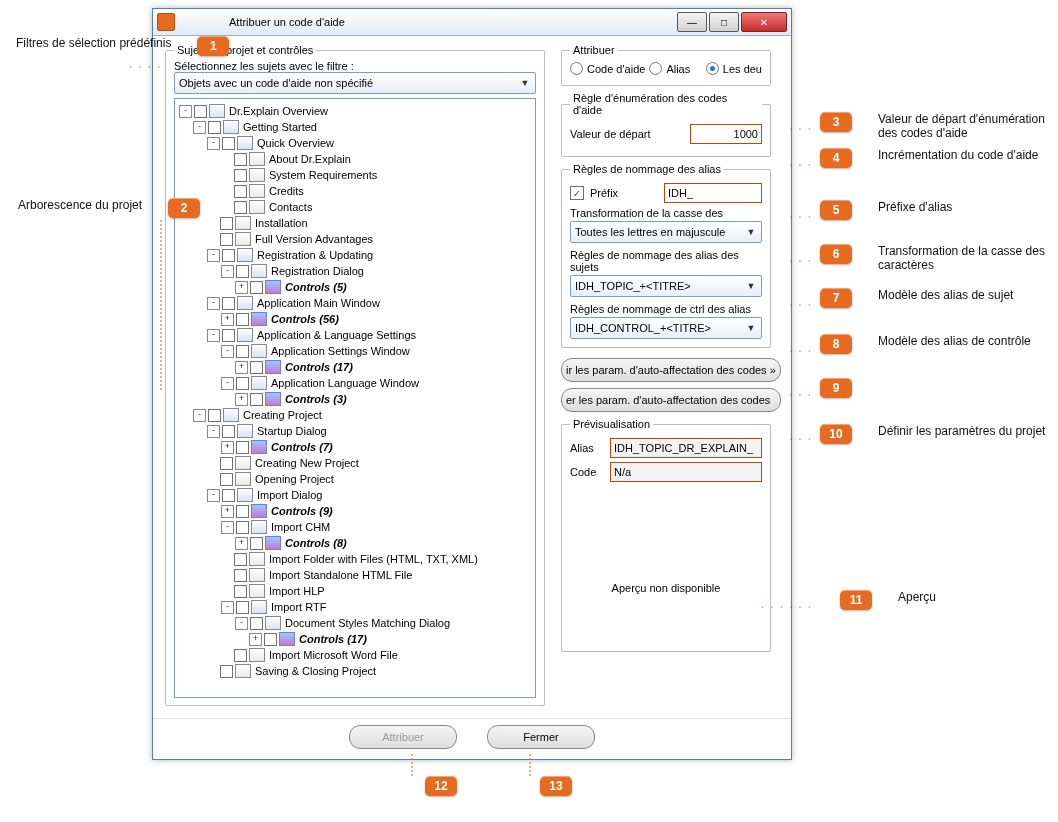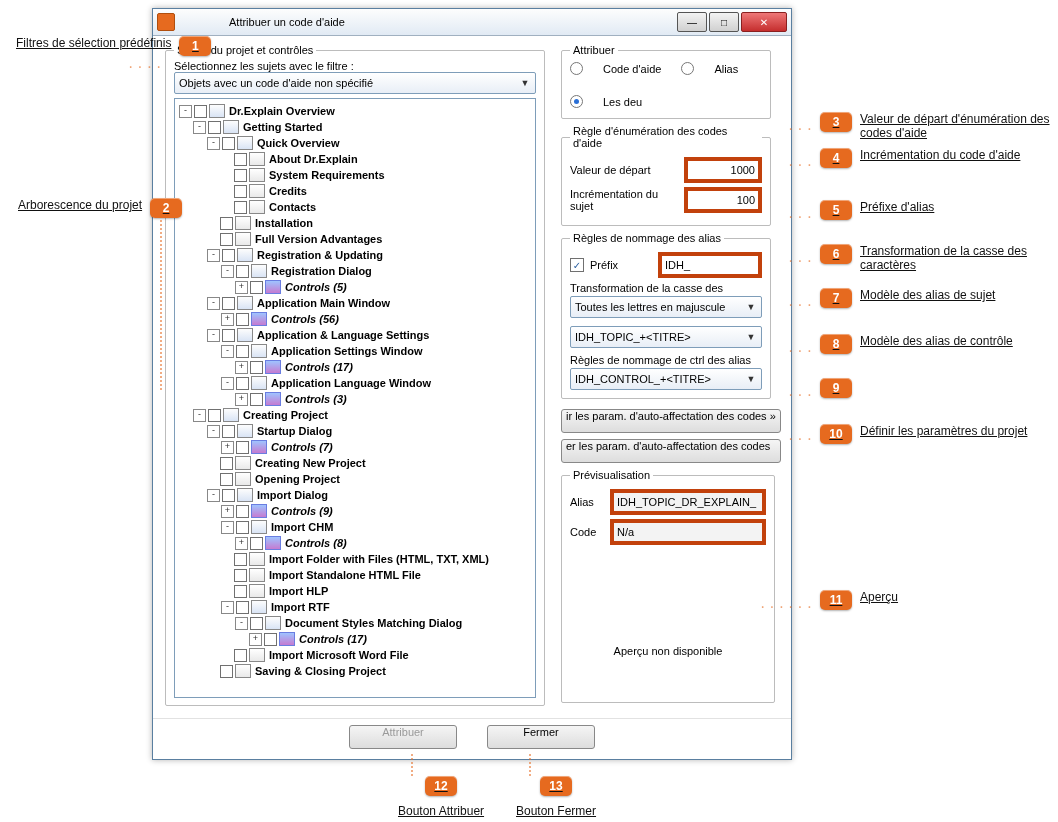--- a/index.html
+++ b/index.html
@@ -122,65 +122,64 @@
     border:1px solid #888;
     background:linear-gradient(#fdfdfd,#d9e4f5);
   }
   .tree .ic.doc {
     background:linear-gradient(#fff,#e9e9e9);
   }
   .tree .ic.ctrl {
     background:linear-gradient(#9fc3ff,#c57bd1);
     border-color:#6a7de0;
   }
-  .tree .lbl { padding-left:2px; font-size:11px;font-weight:bold; }
+  .tree .lbl { padding-left:2px; font-size:11px; }
   .tree .ctrls { font-style: italic; font-weight: bold; }
 
   
-  .radio-row { display:flex; align-items:center; gap:20px; margin:2px 0; flex-wrap:wrap;}
+  .radio-row { display:flex; align-items:center; gap:4px; margin:2px 0; flex-wrap:wrap;}
   .radio {
     width:11px; height:11px; border:1px solid #777; border-radius:50%;
     display:inline-flex; align-items:center; justify-content:center;
   }
   .radio.sel::after { content:""; width:5px; height:5px; background:#2a6fd6; border-radius:50%; display:block;}
   .kv { display:flex; align-items:center; margin:4px 0; gap:6px; }
   .kv .k { flex:1; }
   input[type=text].win {
-    border:4px solid #c2410c; height:18px; font-size:11px; padding:0 3px;
+    border:1px solid #c2410c; height:18px; font-size:11px; padding:0 3px;
     background:#fff;
   }
   .chk2 {
     width:12px; height:12px; border:1px solid #707070; background:#fff;
     display:inline-flex; align-items:center; justify-content:center; font-size:10px;
   }
   .chk2.on::after{content:"✓"; color:#2a5fa0;}
   .btn {
     border:1px solid #888;
     background:linear-gradient(#f5f5f5,#ddd);
     height:22px;
-    border-radius:3px;
+    border-radius:11px;
     font-size:11px;
-    display:inline-flex; justify-content:center;
+    display:inline-flex; align-items:center; justify-content:center;
     padding:0 10px;
   }
   .btn.full { width:100%; justify-content:flex-start; padding:0 4px; overflow:hidden; }
   .btn.disabled { color:#9a9a9a; }
   .footer {
     display:flex; justify-content:center; gap:30px;
     padding: 6px 0 10px 0;
     border-top: 1px solid #e2e2e2;
   }
 
   
   .callout {
     position:absolute;
-    display:flex; align-items:flex-start; gap:8px;
+    display:flex; align-items:flex-start; gap:26px;
     font-size:12px;
     color:#111;
-    text-decoration:underline;
   }
   .callout.left { flex-direction: row; text-align:right; }
   .callout.left .text { order:-1; }
   .badge {
     background: #e66a1f;
     color:#fff;
     min-width:22px; height:20px;
     border-radius:5px;
     display:flex; align-items:center; justify-content:center;
     font-weight:bold;
@@ -569,39 +568,36 @@
           <span>Les deu</span>
         </div>
       </fieldset>
 
       <fieldset class="gb">
         <legend>Règle d'énumération des codes d'aide</legend>
         <div class="kv">
           <span class="k">Valeur de départ</span>
           <input type="text" class="win" style="width: 64px; text-align: right;" value="1000">
         </div>
-        <div class="kv">
-          <span class="k">Incrémentation du sujet</span>
-          <input type="text" class="win" style="width: 64px; text-align: right;" value="100">
-        </div>
       </fieldset>
 
       <fieldset class="gb">
         <legend>Règles de nommage des alias</legend>
         <div class="kv">
           <span class="chk2 on"></span>
           <span class="k">Préfix</span>
           <input type="text" class="win" style="width: 90px;" value="IDH_">
         </div>
         <div class="label" style="margin-top:4px;">Transformation de la casse des</div>
         <div class="dropdown" style="margin-top:2px;">
           <span>Toutes les lettres en majuscule</span>
           <span class="dd-arrow">▼</span>
         </div>
-        <div class="dropdown" style="margin-top:8px;">
+        <div class="label" style="margin-top:6px;">Règles de nommage des alias des sujets</div>
+        <div class="dropdown" style="margin-top:2px;">
           <span>IDH_TOPIC_+&lt;TITRE&gt;</span>
           <span class="dd-arrow">▼</span>
         </div>
         <div class="label" style="margin-top:6px;">Règles de nommage de ctrl des alias</div>
         <div class="dropdown" style="margin-top:2px;">
           <span>IDH_CONTROL_+&lt;TITRE&gt;</span>
           <span class="dd-arrow">▼</span>
         </div>
       </fieldset>
 
@@ -669,21 +665,21 @@
   <div class="badge">8</div>
   <div class="text">Modèle des alias de contrôle</div>
 </div>
 <div class="callout" style="left:820px; top:378px;">
   <div class="badge">9</div>
 </div>
 <div class="callout" style="left:820px; top:424px;">
   <div class="badge">10</div>
   <div class="text">Définir les paramètres du projet</div>
 </div>
-<div class="callout" style="left:820px; top:590px;">
+<div class="callout" style="left:840px; top:590px;">
   <div class="badge">11</div>
   <div class="text">Aperçu</div>
 </div>
 
 <div class="callout below" style="left:398px; top:776px;">
   <div class="badge">12</div>
   <div class="text">Bouton Attribuer</div>
 </div>
 <div class="callout below" style="left:516px; top:776px;">
   <div class="badge">13</div>

